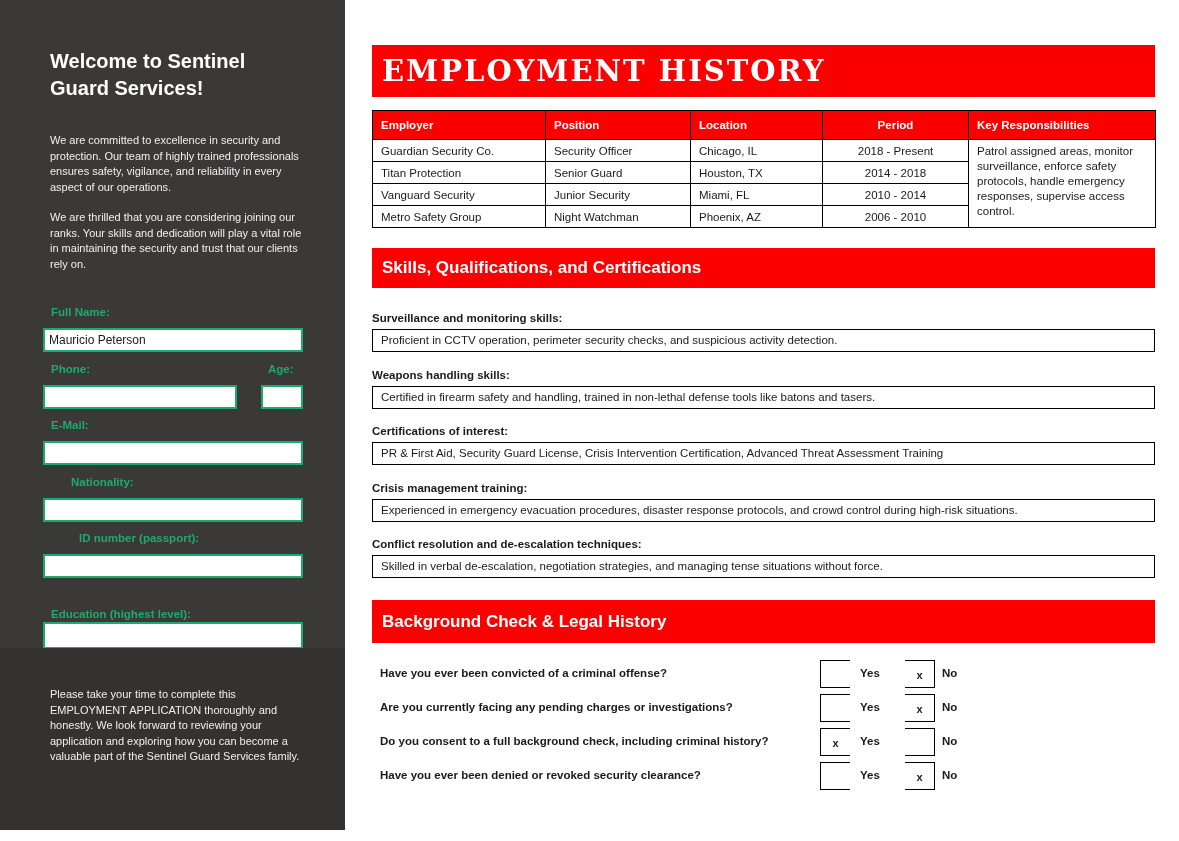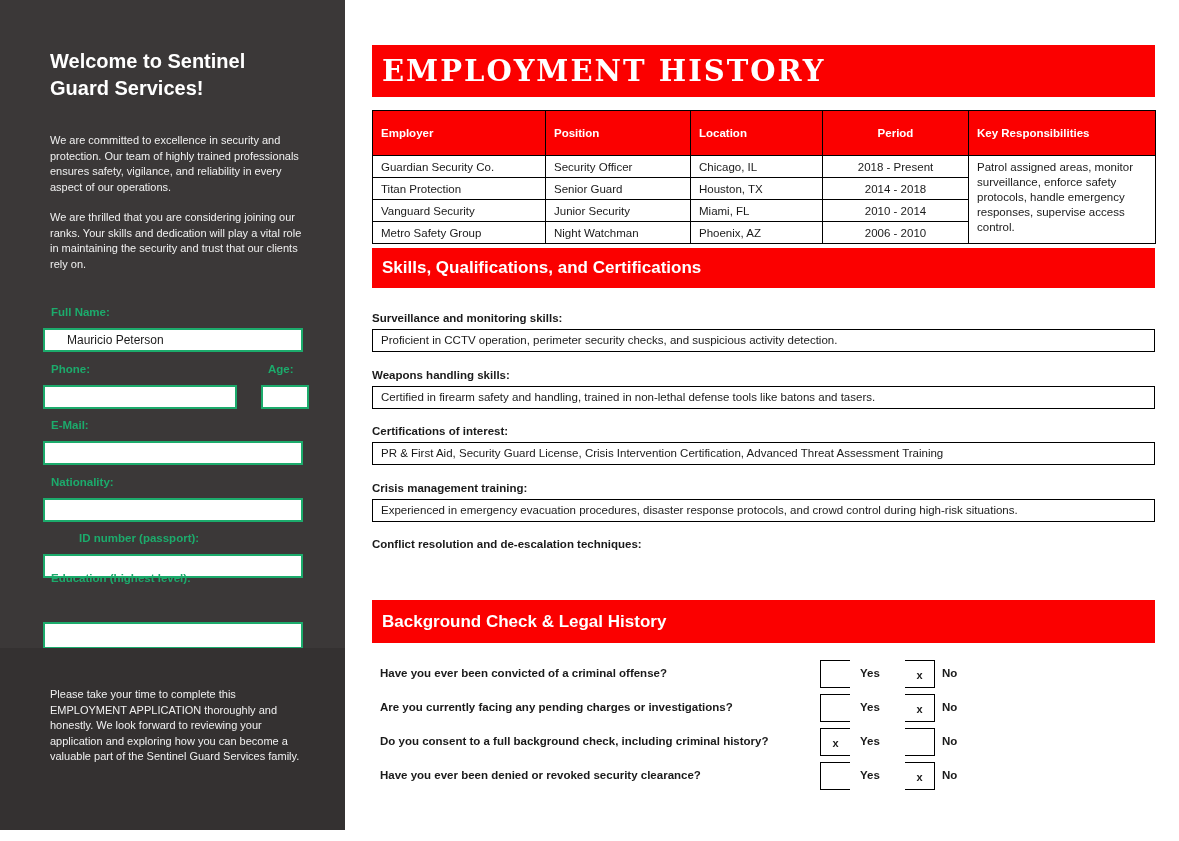--- a/index.html
+++ b/index.html
@@ -40,29 +40,29 @@
   #outro{top:39px;position:absolute;left:50px;width:252px;color:#f0f0f0;font-size:11px;line-height:15.5px;}
 
   .field-label{
     position:absolute;left:51px;
     color:var(--accent-green);font-size:11.5px;font-weight:bold;
   }
   .field-input{
     position:absolute;left:43px;width:260px;height:24px;
     background:#ffffff;border:2px solid var(--accent-green);
     font-family:"Liberation Sans",sans-serif;font-size:12px;color:#1a1a1a;
-    padding:0 22px;outline:none;
+    padding:0 4px;outline:none;
   }
   #lbl-fullname{top:306px;}   #inp-fullname{top:328px;}
   #lbl-phone{top:363px;}      #inp-phone{top:385px;width:194px;}
   #lbl-age{top:363px;left:268px;} #inp-age{top:385px;left:261px;width:42px;}
   #lbl-email{top:419px;}      #inp-email{top:441px;}
-  #lbl-nationality{top:476px;}#inp-nationality{top:498px;}
+  #lbl-nationality{top:476px;margin-left:20px;}#inp-nationality{top:498px;}
   #lbl-idnumber{top:532px;padding-left:28px;}   #inp-idnumber{top:554px;}
-  #lbl-education{top:572px;}  #inp-education{top:622px;height:27px;}
+  #lbl-education{top:608px;}  #inp-education{top:622px;height:27px;}
 
   
   .main{position:absolute;left:372px;top:0;width:783px;height:841px;}
 
   .banner{
     position:absolute;left:0;width:783px;
     background:var(--banner-red);color:#ffffff;
   }
   #banner-eh{top:45px;height:52px;}
   #banner-eh h1{
@@ -77,21 +77,21 @@
   #banner-bg h2{line-height:43px;}
 
   
   table.eh{
     position:absolute;top:110px;left:0;width:783px;
     border-collapse:collapse;table-layout:fixed;
   }
   table.eh th{
     background:var(--banner-red);color:#ffffff;
     font-size:11.5px;font-weight:bold;text-align:left;
-    border:1px solid #000;padding:16px 8px;height:22px;
+    border:1px solid #000;padding:8px 8px;height:22px;
   }
   table.eh td{
     font-size:11.5px;border:1px solid #000;padding:2px 8px;height:22px;
     background:#ffffff;
   }
   table.eh .c-period{text-align:center;}
   table.eh td.keyresp{vertical-align:top;line-height:15px;padding-top:4px;}
   .w-employer{width:173px;} .w-position{width:145px;} .w-location{width:132px;}
   .w-period{width:146px;}  .w-keyresp{width:187px;}
 
@@ -226,20 +226,21 @@
   <div class="skill-item" id="skill-2">
     <div class="skill-label">Certifications of interest:</div>
     <div class="skill-box">PR &amp; First Aid, Security Guard License, Crisis Intervention Certification, Advanced Threat Assessment Training</div>
   </div>
   <div class="skill-item" id="skill-3">
     <div class="skill-label">Crisis management training:</div>
     <div class="skill-box">Experienced in emergency evacuation procedures, disaster response protocols, and crowd control during high-risk situations.</div>
   </div>
   <div class="skill-item" id="skill-4">
     <div class="skill-label">Conflict resolution and de-escalation techniques:</div>
+    <div class="skill-box">Skilled in verbal de-escalation, negotiation strategies, and managing tense situations without force.</div>
   </div>
 
   <div class="banner" id="banner-bg">
     <h2>Background Check &amp; Legal History</h2>
   </div>
 
   <div class="question-row" id="q-0">
     <div class="q-text">Have you ever been convicted of a criminal offense?</div>
     <div class="chk chk-yes"></div>
     <div class="chk-label lbl-yes">Yes</div>

